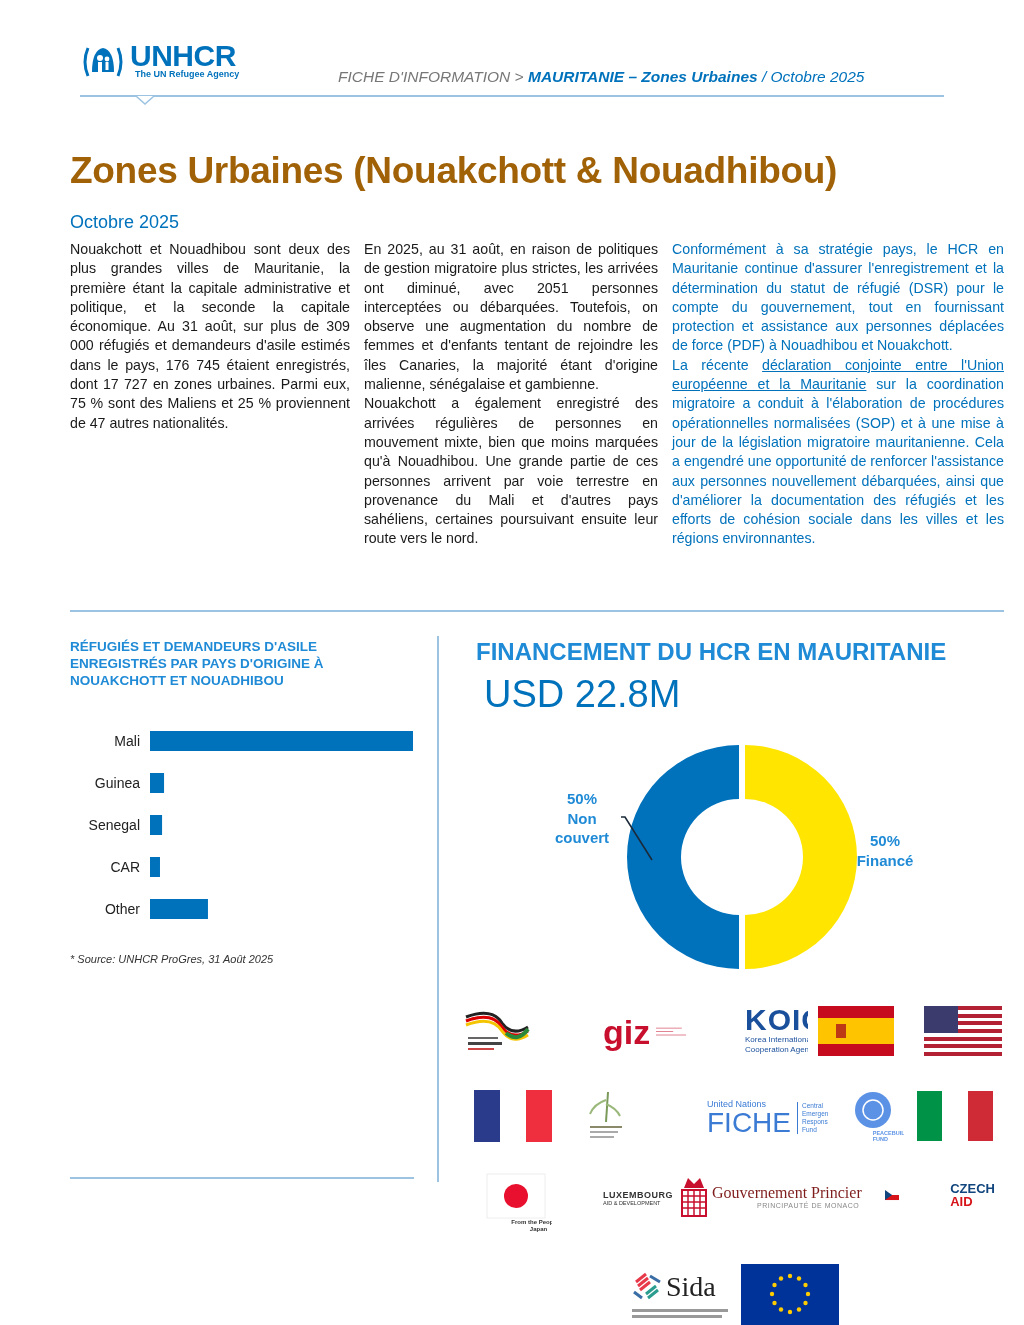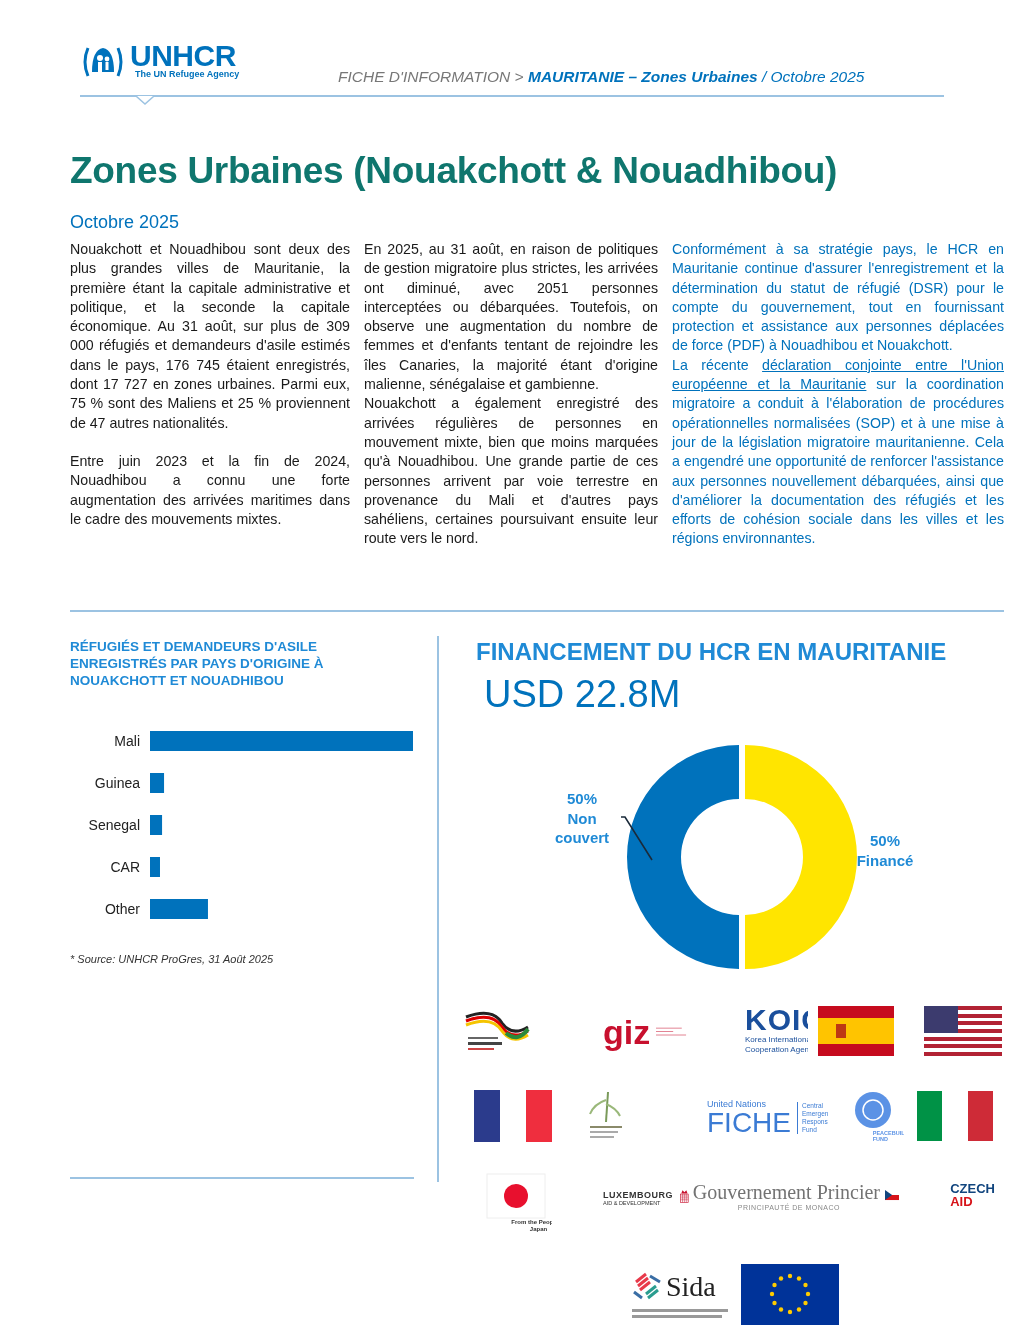--- a/index.html
+++ b/index.html
@@ -11,21 +11,21 @@
   #logo .emblem { position: absolute; left: 0; top: 0; width: 46px; height: 40px; }
   #logo .word { position: absolute; left: 50px; top: -2px; font-size: 30px; font-weight: bold; color: #0072bc; letter-spacing: -0.5px; line-height: 32px; }
   #logo .tag { position: absolute; left: 55px; top: 27px; font-size: 9px; font-weight: bold; color: #0072bc; white-space: nowrap; }
   #breadcrumb { left: 338px; top: 68px; font-size: 15.5px; color: #777; white-space: nowrap; font-style: italic; }
   #breadcrumb .bc-strong { color: #0072bc; font-weight: bold; }
   #breadcrumb .bc-date { color: #0072bc; }
   #header-rule { left: 80px; top: 95px; width: 864px; height: 2px; background: #9cc3e2; }
   #header-notch { left: 136px; top: 95px; width: 18px; height: 10px; }
 
   
-  #page-title { left: 70px; top: 150px; font-size: 37px; font-weight: bold; color: #0f766e; white-space: nowrap; letter-spacing: -0.3px; }
+  #page-title { left: 70px; top: 150px; font-size: 37px; font-weight: bold; color: #a16207; white-space: nowrap; letter-spacing: -0.3px; }
   #page-date { left: 70px; top: 212px; font-size: 18px; color: #0072bc; }
 
   
   .col { position: absolute; top: 240px; font-size: 14.2px; line-height: 19.3px; text-align: justify; }
   .col p { margin: 0; }
   .col p + p.gap { margin-top: 19px; }
   #col1 { left: 70px; width: 280px; }
   #col2 { left: 364px; width: 294px; }
   #col3 { left: 672px; width: 332px; color: #0072bc; }
   #col3 a { color: #0072bc; text-decoration: underline; }
@@ -72,21 +72,20 @@
 <div id="header-rule" class="abs"></div>
 <svg id="header-notch" class="abs" viewBox="0 0 18 10">
   <path d="M0 1 L9 9 L18 1" fill="#fff" stroke="#9cc3e2" stroke-width="1.5"></path>
 </svg>
 
 <div id="page-title" class="abs">Zones Urbaines (Nouakchott &amp; Nouadhibou)</div>
 <div id="page-date" class="abs">Octobre 2025</div>
 
 <div id="col1" class="col">
   <p>Nouakchott et Nouadhibou sont deux des plus grandes villes de Mauritanie, la première étant la capitale administrative et politique, et la seconde la capitale économique. Au 31 août, sur plus de 309 000 réfugiés et demandeurs d'asile estimés dans le pays, 176 745 étaient enregistrés, dont 17 727 en zones urbaines. Parmi eux, 75 % sont des Maliens et 25 % proviennent de 47 autres nationalités.</p>
-  <p class="gap">Entre juin 2023 et la fin de 2024, Nouadhibou a connu une forte augmentation des arrivées maritimes dans le cadre des mouvements mixtes.</p>
 </div>
 <div id="col2" class="col">
   <p>En 2025, au 31 août, en raison de politiques de gestion migratoire plus strictes, les arrivées ont diminué, avec 2051 personnes interceptées ou débarquées. Toutefois, on observe une augmentation du nombre de femmes et d'enfants tentant de rejoindre les îles Canaries, la majorité étant d'origine malienne, sénégalaise et gambienne.</p>
   <p>Nouakchott a également enregistré des arrivées régulières de personnes en mouvement mixte, bien que moins marquées qu'à Nouadhibou. Une grande partie de ces personnes arrivent par voie terrestre en provenance du Mali et d'autres pays sahéliens, certaines poursuivant ensuite leur route vers le nord.</p>
 </div>
 <div id="col3" class="col">
   <p>Conformément à sa stratégie pays, le HCR en Mauritanie continue d'assurer l'enregistrement et la détermination du statut de réfugié (DSR) pour le compte du gouvernement, tout en fournissant protection et assistance aux personnes déplacées de force (PDF) à Nouadhibou et Nouakchott.</p>
   <p><span>La récente </span><a href="#">déclaration conjointe entre l'Union européenne et la Mauritanie</a><span> sur la coordination migratoire a conduit à l'élaboration de procédures opérationnelles normalisées (SOP) et à une mise à jour de la législation migratoire mauritanienne. Cela a engendré une opportunité de renforcer l'assistance aux personnes nouvellement débarquées, ainsi que d'améliorer la documentation des réfugiés et les efforts de cohésion sociale dans les villes et les régions environnantes.</span></p>
 </div>
 
@@ -224,21 +223,21 @@
       <rect x="10" y="18" width="3" height="6" fill="#e8394a"></rect>
   </svg>
 </div>
 <div class="logo-box" style="left:680px;top:1172px;width:200px;height:48px;justify-content:flex-start;">
   <svg width="28" height="44" viewBox="0 0 28 44">
     <path d="M4 14 L8 4 L14 10 L20 4 L24 14 Z" fill="#c8102e"></path>
     <rect x="2" y="16" width="24" height="26" fill="#fff" stroke="#c8102e" stroke-width="2"></rect>
     <path d="M2 22 H26 M2 28 H26 M2 34 H26 M8 16 V42 M14 16 V42 M20 16 V42" stroke="#c8102e" stroke-width="1.5"></path>
   </svg>
   <div style="display:flex;flex-direction:column;margin-left:4px;">
-    <span style="font-family:'Liberation Serif',serif;font-size:20px;color:#737373;white-space:nowrap;">Gouvernement Princier</span>
+    <span style="font-family:'Liberation Serif',serif;font-size:16px;color:#7f1d1d;white-space:nowrap;">Gouvernement Princier</span>
     <span class="donor-txt" style="font-size:7px;color:#888;letter-spacing:0.5px;">PRINCIPAUTÉ DE MONACO</span>
   </div>
 </div>
 <div class="logo-box" style="left:885px;top:1176px;width:110px;height:38px;justify-content:space-between;">
   <svg width="48" height="34" viewBox="0 0 48 34">
     <rect width="48" height="17" fill="#fff"></rect>
       <rect y="17" width="48" height="17" fill="#d7141a"></rect>
       <path d="M0 0 L24 17 L0 34 Z" fill="#11457e"></path>
   </svg>
   <div style="display:flex;flex-direction:column;margin-left:6px;line-height:13px;">

